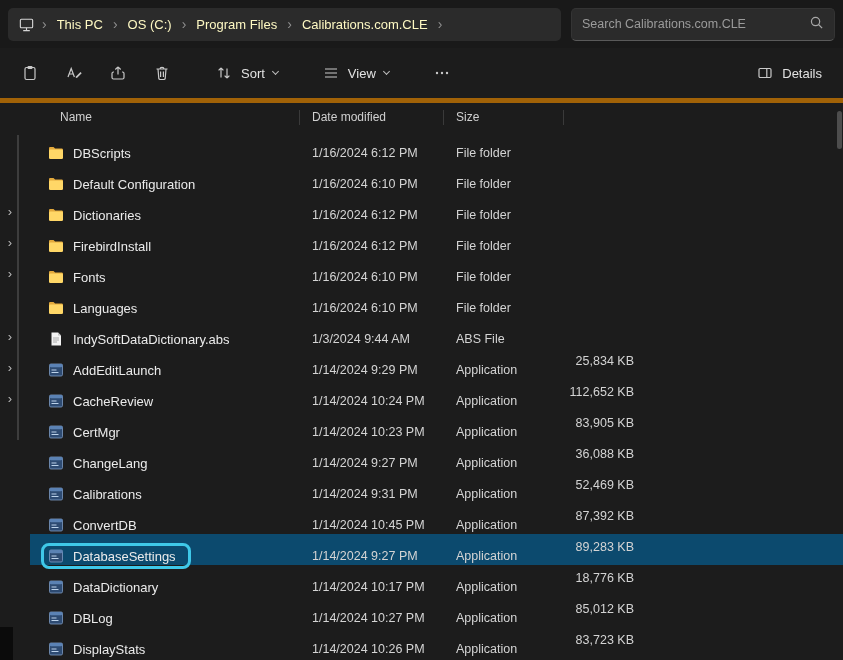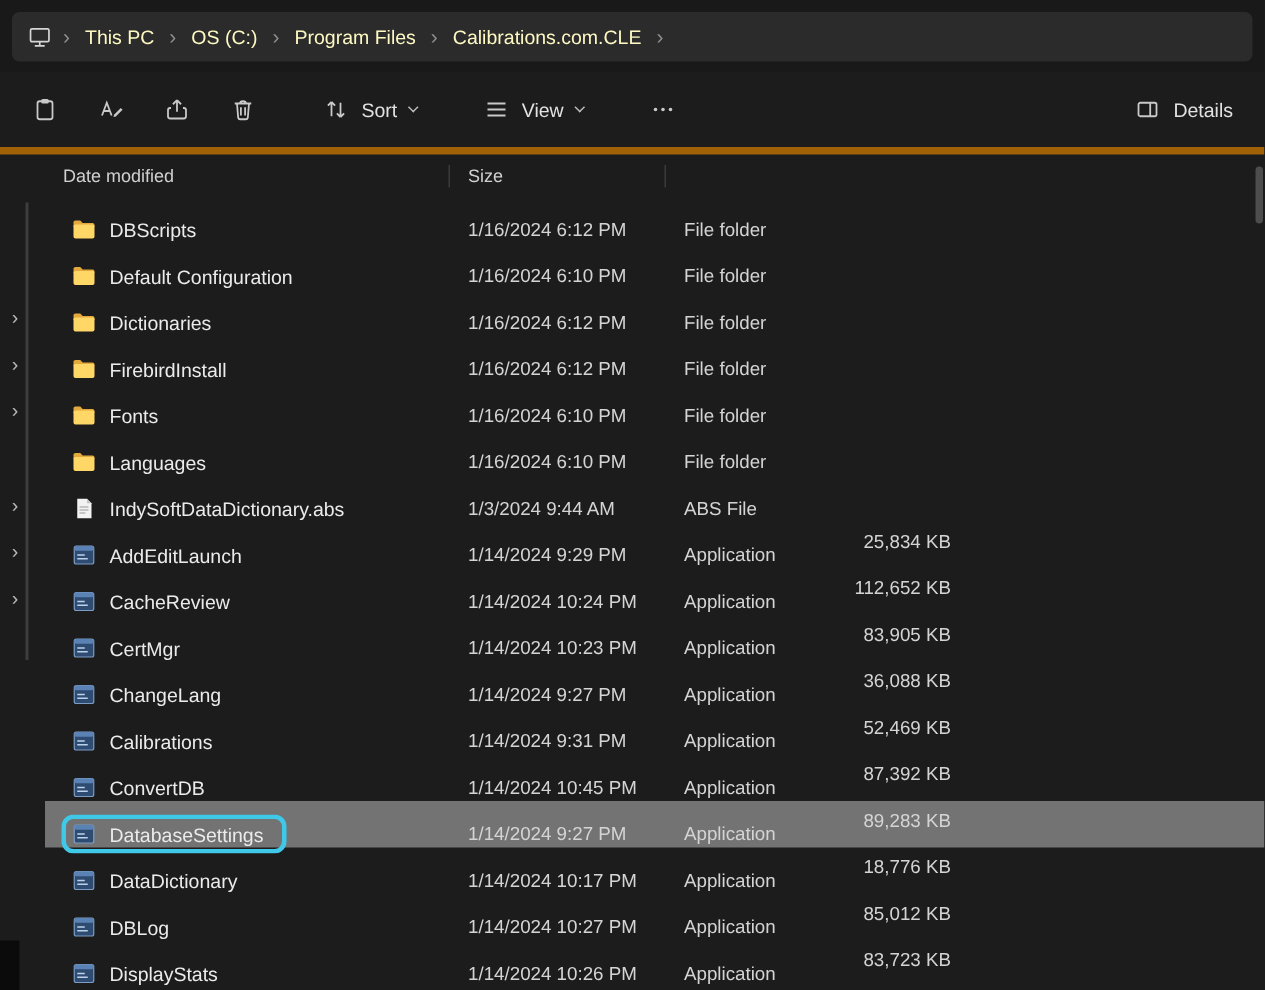--- a/index.html
+++ b/index.html
@@ -82,21 +82,21 @@
     position:absolute; top:3px; left:55px; width:6px; height:6px;
     border-left:1.4px solid #c6c6c6; border-top:1.4px solid #c6c6c6;
     transform:rotate(45deg);
   }
 
   .rows { }
   .row {
     display:grid; grid-template-columns:270px 144px 120px 80px 1fr;
     height:31px; align-items:center; font-size:12.5px; color:#d4d4d4;
   }
-  .row.selected { background:#737373; }
+  .row.selected { background:#0c4a6e; }
   .cell { overflow:hidden; white-space:nowrap; padding-left:12px; }
   .cell.name { display:flex; padding-left:18px; color:#ebebeb; font-size:13px; }
   .cell.size { text-align:right; padding-right:10px; padding-left:0;margin-top:44px; }
   .namewrap { display:inline-flex; align-items:center; gap:9px; }
   .row.highlighted .namewrap {
     border:3px solid #3fc8e8; border-radius:8px;
     padding:2px 12px 2px 4px; margin-left:-7px;
   }
   .ficon { width:16px; height:16px; flex:none; display:flex; }
   .ficon svg { width:16px; height:16px; }
@@ -123,20 +123,29 @@
         <span class="crumb">This PC</span>
         <span class="crumb-sep">›</span>
         <span class="crumb">OS (C:)</span>
         <span class="crumb-sep">›</span>
         <span class="crumb">Program Files</span>
         <span class="crumb-sep">›</span>
         <span class="crumb">Calibrations.com.CLE</span>
         <span class="crumb-sep">›</span>
       </span>
   </div>
+  <div class="searchbox">
+    <input type="text" placeholder="Search Calibrations.com.CLE" style="">
+    <span>
+      <svg width="15" height="15" viewBox="0 0 16 16" fill="none" stroke="#a8a8a8" stroke-width="1.3">
+        <circle cx="7" cy="7" r="4.4"></circle>
+        <path d="M10.4 10.4 L14 14"></path>
+      </svg>
+    </span>
+  </div>
 </div>
 
 <div class="toolbar">
   <button class="tbtn">
     <span>
       <svg width="18" height="18" viewBox="0 0 18 18" fill="none" stroke="#c9c9c9" stroke-width="1.2">
         <rect x="4" y="3.5" width="10" height="12" rx="1.5"></rect>
         <rect x="6.5" y="2" width="5" height="3" rx="1" fill="#c9c9c9" stroke="none"></rect>
       </svg>
     </span>
@@ -215,20 +224,23 @@
   <span class="rail-chevron" style="top: 100px;">›</span>
       <span class="rail-chevron" style="top: 131px;">›</span>
       <span class="rail-chevron" style="top: 162px;">›</span>
       <span class="rail-chevron" style="top: 225px;">›</span>
       <span class="rail-chevron" style="top: 256px;">›</span>
       <span class="rail-chevron" style="top: 287px;">›</span>
     </div>
 
   <div class="filearea">
     <div class="header-row">
+      <div class="hcell name">
+        <span>Name</span>
+      </div>
       <div class="hcell">
         <span>Date modified</span>
       </div>
       <div class="hcell">
         <span>Size</span>
       </div>
       <div class="hcell filler"></div>
     </div>
     <div class="rows" id="rows">
         <div class="row">

